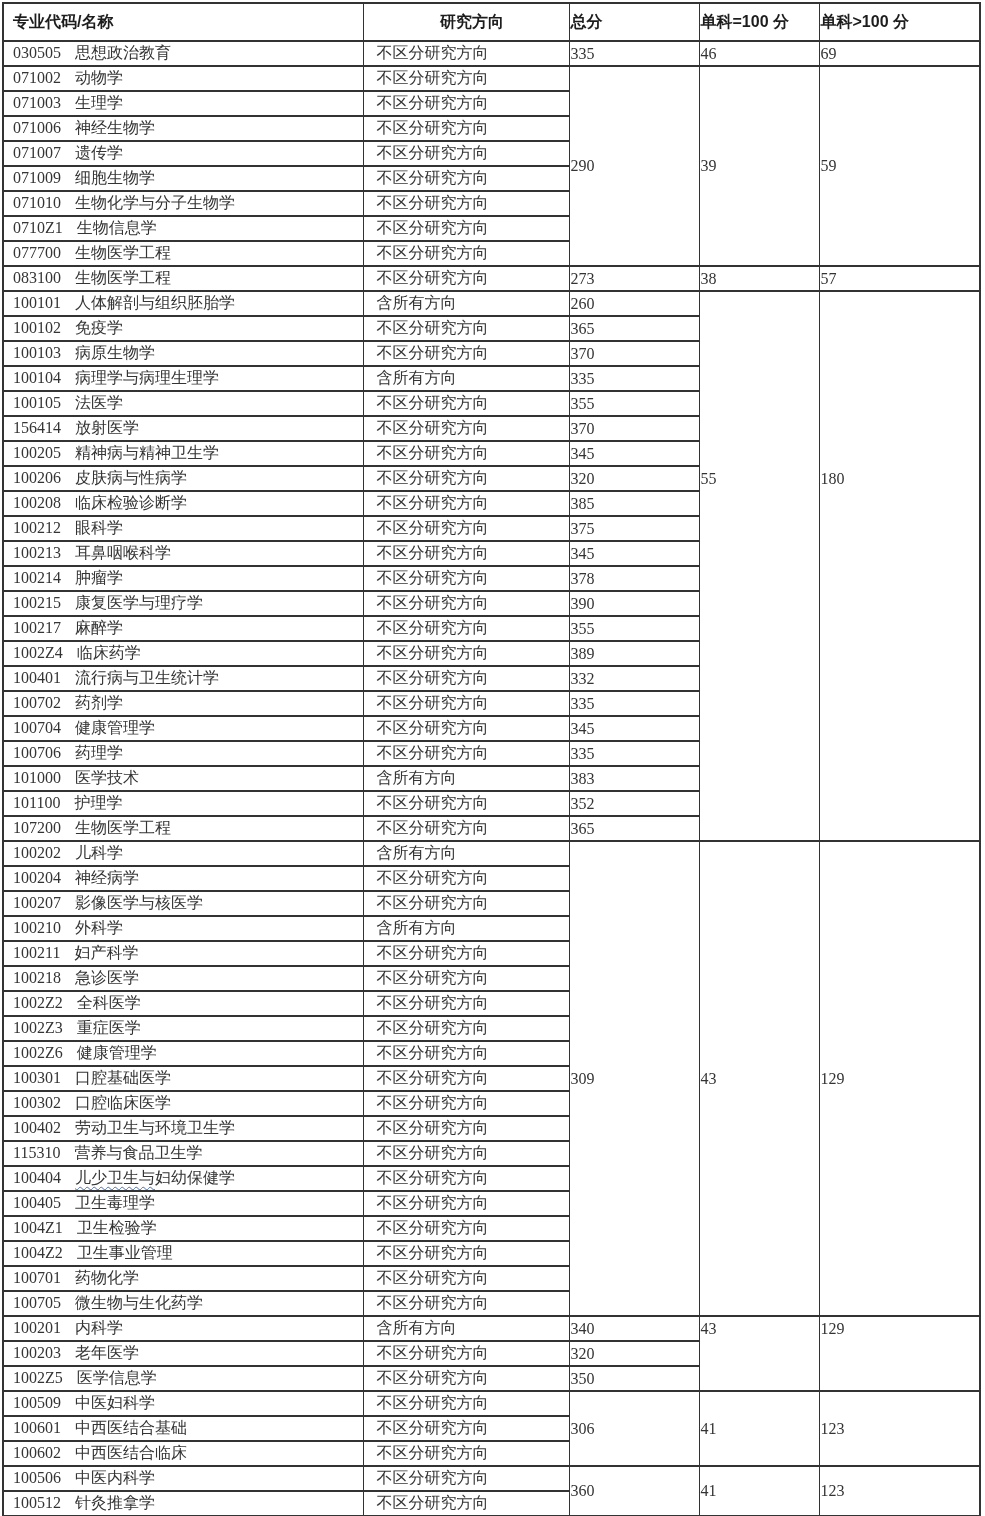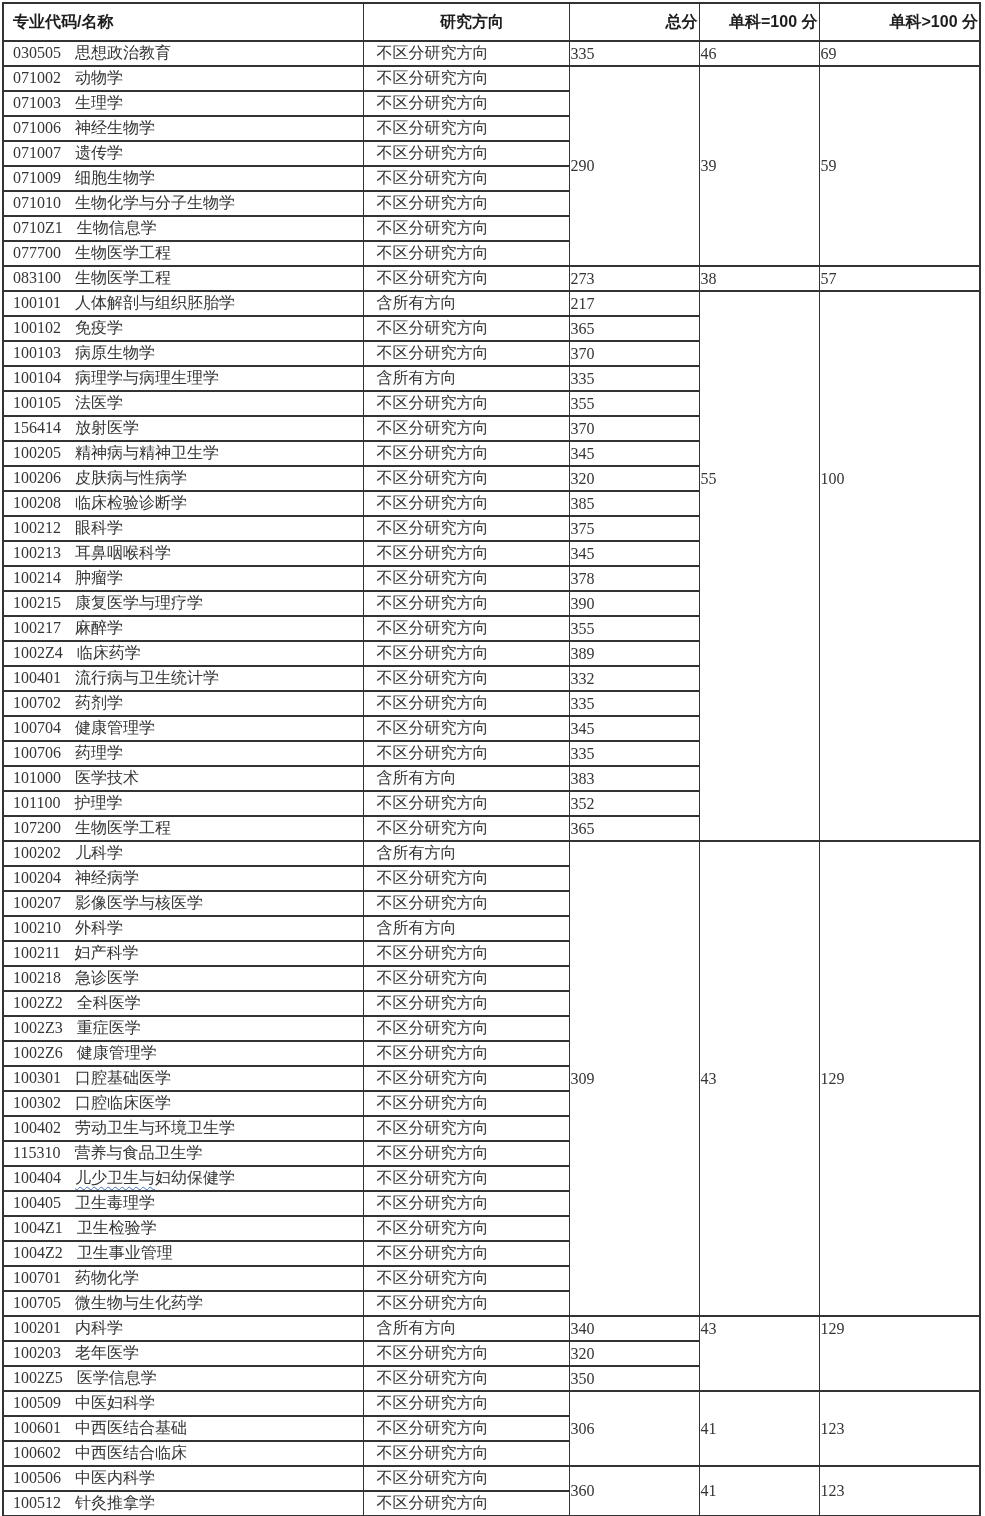--- a/index.html
+++ b/index.html
@@ -32,21 +32,21 @@
     font-size:16px;
   }
   thead tr{height:38px;}
   tbody tr{height:23.8px;}
   th{
     font-family:"Liberation Sans","DejaVu Sans",sans-serif;
     font-weight:bold;color:var(--header_text);
   }
   .h-left{text-align:left;padding-left:9px;}
   .h-dir{text-align:center;padding-left:13px;}
-  .h-center{text-align:right;margin-left:26px;}
+  .h-center{text-align:left;margin-left:26px;}
   td.c-major{text-align:left;padding-left:9px;margin-left:8px;}
   td.c-major .code{display:inline-block;}
   td.c-major .name{margin-left:14px;}
   td.c-dir{text-align:left;padding-left:13px;}
   td.c-score{text-align:left;}
   td.hidden-top{border-top-style:hidden;}
   .squiggle{
     text-decoration-line:underline;
     text-decoration-style:wavy;
     text-decoration-color:var(--spellcheck);
@@ -120,23 +120,23 @@
       <tr>
         <td class="c-major"><span class="code">083100</span><span class="name">生物医学工程</span></td>
         <td class="c-dir">不区分研究方向</td>
         <td class="c-score">273</td>
         <td class="c-score">38</td>
         <td class="c-score">57</td>
       </tr>
       <tr>
         <td class="c-major"><span class="code">100101</span><span class="name">人体解剖与组织胚胎学</span></td>
         <td class="c-dir">含所有方向</td>
-        <td class="c-score">217</td>
+        <td class="c-score">260</td>
         <td class="c-score" rowspan="15">55</td>
-        <td class="c-score" rowspan="15">100</td>
+        <td class="c-score" rowspan="15">180</td>
       </tr>
       <tr>
         <td class="c-major"><span class="code">100102</span><span class="name">免疫学</span></td>
         <td class="c-dir">不区分研究方向</td>
         <td class="c-score">365</td>
       </tr>
       <tr>
         <td class="c-major"><span class="code">100103</span><span class="name">病原生物学</span></td>
         <td class="c-dir">不区分研究方向</td>
         <td class="c-score">370</td>

